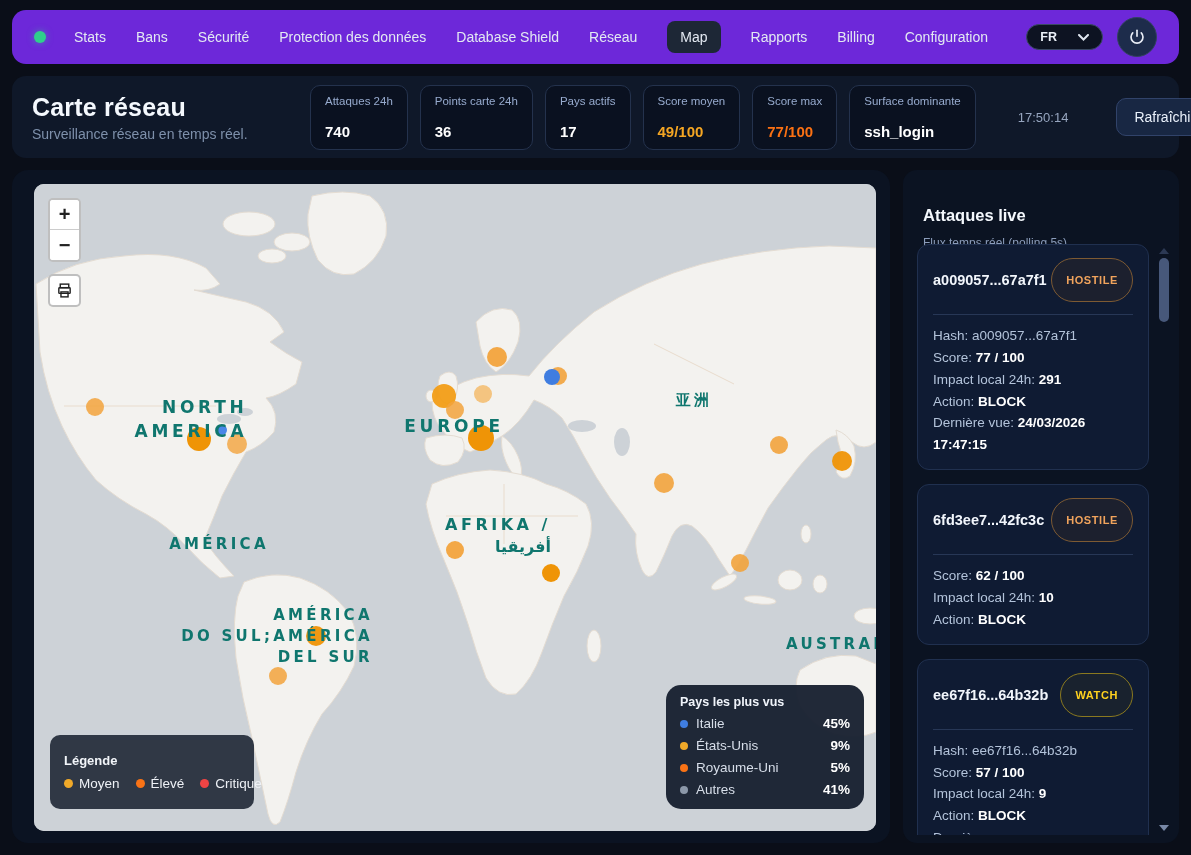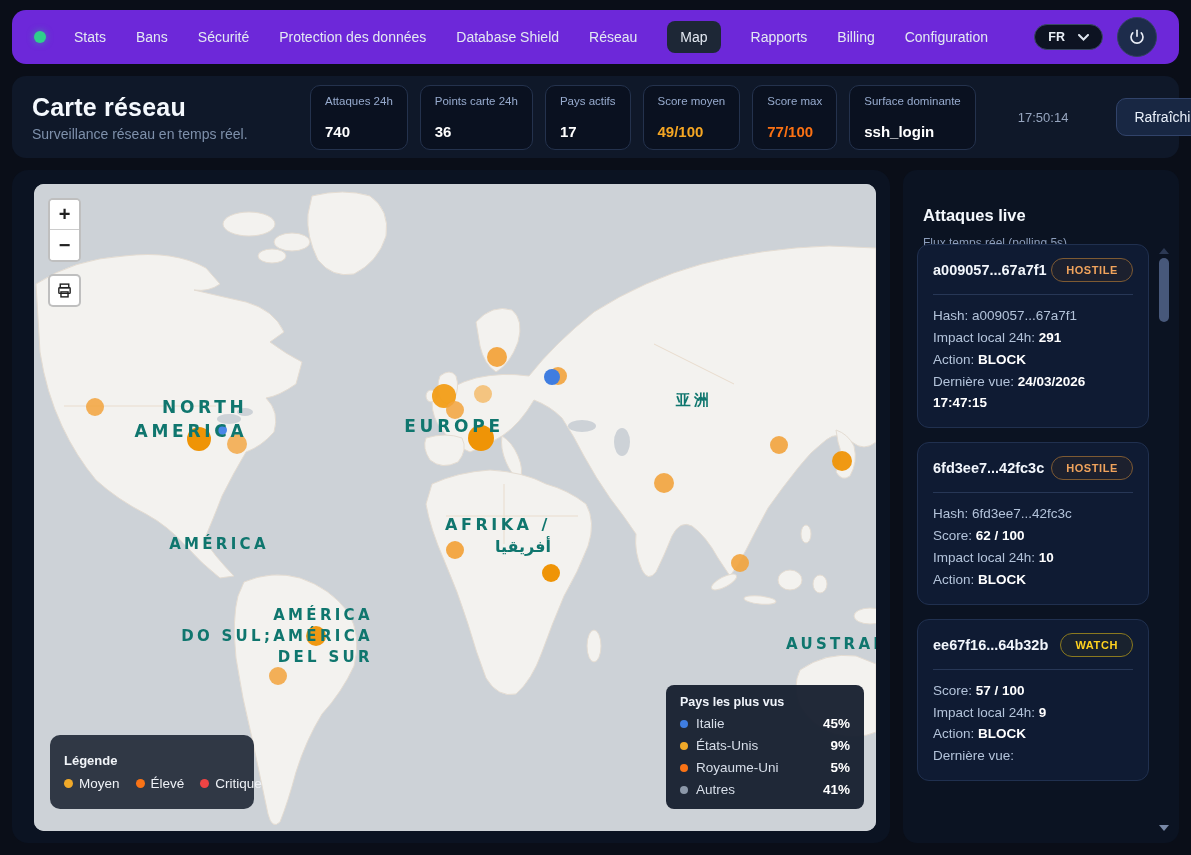--- a/index.html
+++ b/index.html
@@ -15,21 +15,21 @@
     background:#6d28d9; border-radius:14px;
     display:flex; align-items:center; padding:0 22px;
   }
   .status-dot { width:12px; height:12px; border-radius:50%; background:#2fd08c;
     box-shadow:0 0 7px #2fd08c88; margin-right:28px; flex:0 0 auto; }
   .nav-items { display:flex; align-items:center; gap:30px; flex:1; }
   .nav-item { font-size:14px; color:#e3e9f2; cursor:pointer; white-space:nowrap; }
   .nav-item.active { background:#1d2736; border-radius:8px; padding:8px 13px; }
   .nav-right { display:flex; align-items:center; gap:14px; }
   .lang-select {
-    display:flex; align-items:center; gap:13px; padding:5px 13px;
+    display:flex; align-items:center; gap:21px; padding:5px 13px;
     border:1px solid #3a4a63; border-radius:999px; font-size:12.5px; font-weight:700;
     color:#eaf0f8; cursor:pointer; background:#0d1322;
   }
   .power-btn {
     width:40px; height:40px; border-radius:50%; background:#1d2c4b;
     border:1px solid #32425f; display:flex; align-items:center; justify-content:center;
     cursor:pointer;
   }
 
   
@@ -92,21 +92,21 @@
     background:rgba(39,47,61,.95); border-radius:10px; padding:18px 14px;
   }
   .legend-title { font-size:13px; font-weight:700; color:#f2f5f9; }
   .legend-items { display:flex; gap:16px; margin-top:8px; align-items:center; }
   .legend-item { display:flex; align-items:center; gap:6px; font-size:13.5px; color:#eef1f6; }
   .legend-dot { width:9px; height:9px; border-radius:50%; }
   .legend-note { font-size:12.5px; color:#9aa7ba; margin-top:8px; }
 
   .countries {
     position:absolute; right:12px; bottom:22px; width:198px;
-    background:rgba(24,32,48,.96); border-radius:8px; padding:10px 14px 12px;
+    background:rgba(24,32,48,.96); border-radius:15px; padding:10px 14px 12px;
   }
   .countries-title { font-size:12.5px; font-weight:700; color:#f0f4fa; margin-bottom:6px; }
   .country-row { display:flex; align-items:center; gap:8px; font-size:13.5px; margin-top:7px; }
   .country-dot { width:8px; height:8px; border-radius:50%; flex:0 0 auto; }
   .country-name { color:#d7dee9; flex:1; }
   .country-pct { color:#ffffff; font-weight:800; }
 
   
   .live-panel {
     position:absolute; left:903px; right:12px; top:170px; bottom:12px;
@@ -117,21 +117,21 @@
   .live-list {
     position:absolute; left:14px; right:30px; top:74px; bottom:8px; overflow:hidden;
   }
   .live-card {
     background:#0f1b33; border:1px solid #20304f; border-radius:12px;
     padding:13px 15px; margin-bottom:14px;
   }
   .live-card-head { display:flex; align-items:center; justify-content:space-between; }
   .live-card-id { font-size:14.5px; font-weight:800; color:#f2f6fc; }
   .badge {
-    font-size:11px; font-weight:800; letter-spacing:.6px; padding:5px 14px;
+    font-size:11px; font-weight:800; letter-spacing:.6px; padding:15px 14px;
     border-radius:999px; border:1.5px solid; white-space:nowrap;
   }
   .badge.hostile { color:#f0a35c; border-color:#7d5a33; background:rgba(120,70,20,.12); }
   .badge.watch   { color:#ffd21f; border-color:#8a791f; background:rgba(120,100,10,.10); }
   .live-divider { border:none; border-top:1px solid #273756; margin:12px 0 10px; }
   .fline { font-size:13.5px; color:#b3c3da; line-height:1.62; }
   .fline b { color:#ffffff; font-weight:800; }
 
   .scrollbar { position:absolute; right:9px; top:76px; bottom:10px; width:12px; }
   .sb-up, .sb-down { position:absolute; left:50%; transform:translateX(-50%);
@@ -363,41 +363,42 @@
   <div class="live-title">Attaques live</div>
   <div class="live-subtitle">Flux temps réel (polling 5s)</div>
   <div class="live-list" id="live-cards">
       <div class="live-card">
         <div class="live-card-head">
           <span class="live-card-id">a009057...67a7f1</span>
           <span class="badge hostile">HOSTILE</span>
         </div>
         <hr class="live-divider">
         <div class="fline">Hash: <span>a009057...67a7f1</span></div>
+        <div class="fline">Score: <b>77 / 100</b></div>
         <div class="fline">Impact local 24h: <b>291</b></div>
         <div class="fline">Action: <b>BLOCK</b></div>
         <div class="fline">Dernière vue: <b>24/03/2026 17:47:15</b></div>
       </div>
       <div class="live-card">
         <div class="live-card-head">
           <span class="live-card-id">6fd3ee7...42fc3c</span>
           <span class="badge hostile">HOSTILE</span>
         </div>
         <hr class="live-divider">
-        <div class="fline">Hash: <span>6fd3ee7...42fc3c</span></div>
         <div class="fline">Score: <b>62 / 100</b></div>
         <div class="fline">Impact local 24h: <b>10</b></div>
         <div class="fline">Action: <b>BLOCK</b></div>
       </div>
       <div class="live-card">
         <div class="live-card-head">
           <span class="live-card-id">ee67f16...64b32b</span>
           <span class="badge watch">WATCH</span>
         </div>
         <hr class="live-divider">
+        <div class="fline">Hash: <span>ee67f16...64b32b</span></div>
         <div class="fline">Score: <b>57 / 100</b></div>
         <div class="fline">Impact local 24h: <b>9</b></div>
         <div class="fline">Action: <b>BLOCK</b></div>
         <div class="fline">Dernière vue: </div>
       </div>
     </div>
   <div class="scrollbar">
     <div class="sb-up"></div>
     <div class="sb-thumb"></div>
     <div class="sb-down"></div>

